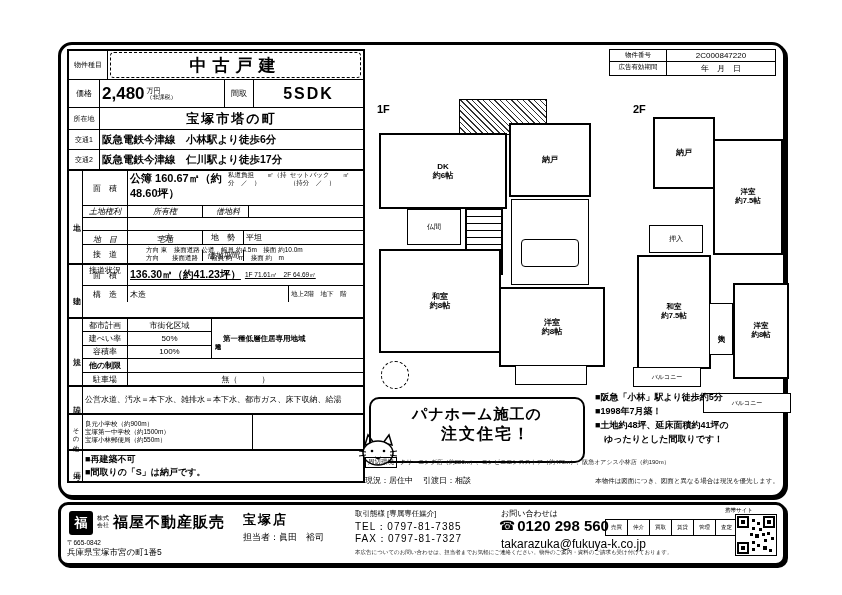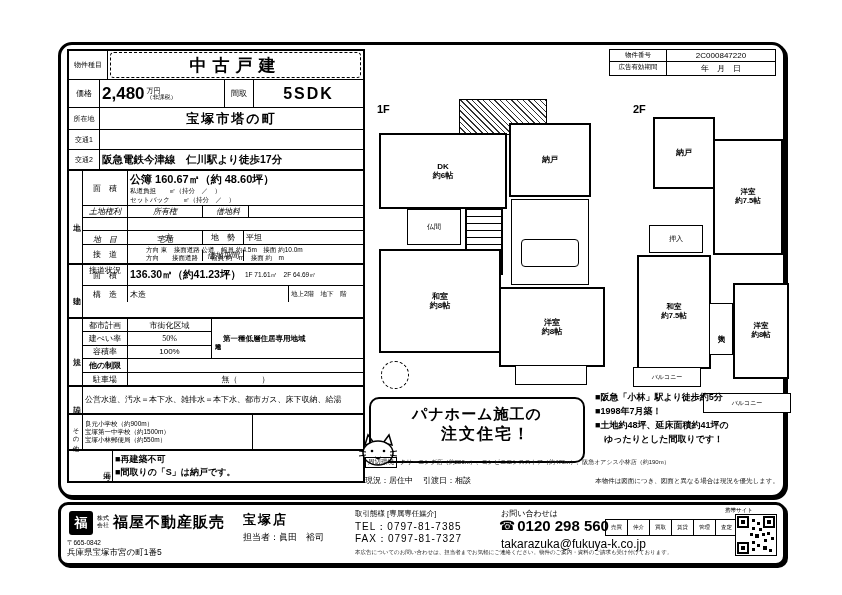--- a/index.html
+++ b/index.html
@@ -110,32 +110,33 @@
         <div class="cell big" style="flex:1;justify-content:center;font-size:16px;letter-spacing:2px;">5SDK</div>
       </div>
 
       <div class="row" style="height:21px;">
         <div class="cell lab" style="width:26px;font-size:7px;">所在地</div>
         <div class="cell big" style="flex:1;justify-content:center;font-size:13px;letter-spacing:2px;">宝塚市塔の町</div>
       </div>
 
       <div class="row" style="height:19px;">
         <div class="cell lab" style="width:26px;font-size:7px;">交通1</div>
+        <div class="cell big" style="flex:1;font-size:10.5px;">阪急電鉄今津線　小林駅より徒歩6分</div>
       </div>
       <div class="row" style="height:19px;border-bottom:2px solid #000;">
         <div class="cell lab" style="width:26px;font-size:7px;">交通2</div>
         <div class="cell big" style="flex:1;font-size:10.5px;">阪急電鉄今津線　仁川駅より徒歩17分</div>
       </div>
 
       <div class="row" style="height:92px;border-bottom:2px solid #000;">
         <div class="vlab">土地</div>
         <div style="flex:1;display:flex;flex-direction:column;min-width:0;">
           <div class="row" style="height:34px;">
             <div class="cell lab" style="width:40px;">面　積</div>
-            <div class="cell" style="flex:1;flex-direction:column;align-items:flex-start;justify-content:center;">
+            <div class="cell" style="flex:1;flex-direction:row;align-items:flex-start;justify-content:center;">
               <span class="big" style="font-size:11px;">公簿 160.67㎡（約 48.60坪）</span>
               <span class="tiny">私道負担　　㎡（持分　／　）</span>
               <span class="tiny">セットバック　　㎡（持分　／　）</span>
             </div>
           </div>
           <div class="row" style="height:24px;">
             <div style="flex:1;display:flex;flex-direction:column;font-style:italic;">
               <div style="flex:1;display:flex;border-bottom:1px solid #000;">
                 <div class="cell lab" style="width:40px;border-right:1px solid #000;">土地権利</div>
                 <div class="cell small" style="width:70px;justify-content:center;">所有権</div>
@@ -164,21 +165,21 @@
             </div>
           </div>
         </div>
       </div>
 
       <div class="row" style="height:52px;border-bottom:2px solid #000;">
         <div class="vlab">建物</div>
         <div style="flex:1;display:flex;flex-direction:column;min-width:0;">
           <div class="row" style="height:20px;">
             <div class="cell lab" style="width:40px;">面　積</div>
-            <div class="cell" style="flex:1;gap:4px;">
+            <div class="cell" style="flex:1;gap:4px;text-decoration:underline;">
               <span class="big" style="font-size:10.5px;">136.30㎡（約41.23坪）</span>
               <span class="tiny">1F 71.61㎡　2F 64.69㎡</span>
             </div>
           </div>
           <div class="row" style="height:16px;">
             <div class="cell lab" style="width:40px;">構　造</div>
             <div class="cell small" style="flex:1;">木造</div>
             <div class="cell tiny" style="width:70px;border-left:1px solid #000;">地上2階　地下　階</div>
           </div>
         </div>
@@ -186,21 +187,21 @@
 
       <div class="row" style="height:66px;border-bottom:2px solid #000;">
         <div class="vlab">法規</div>
         <div style="flex:1;display:flex;flex-direction:column;min-width:0;">
           <div style="display:flex;height:39px;border-bottom:1px solid #000;">
             <div style="width:128px;display:flex;flex-direction:column;border-right:1px solid #000;">
               <div class="row" style="flex:1;">
                 <div class="cell lab" style="width:40px;">都市計画</div>
                 <div class="cell small" style="flex:1;justify-content:center;">市街化区域</div>
               </div>
-              <div class="row" style="flex:1;font-family:Liberation Serif, serif;">
+              <div class="row" style="flex:1;">
                 <div class="cell lab" style="width:40px;">建ぺい率</div>
                 <div class="cell small" style="flex:1;justify-content:center;">50%</div>
               </div>
               <div class="row" style="flex:1;border-bottom:none;">
                 <div class="cell lab" style="width:40px;">容積率</div>
                 <div class="cell small" style="flex:1;justify-content:center;">100%</div>
               </div>
             </div>
             <div style="flex:1;display:flex;align-items:center;">
               <span class="vtext" style="font-size:6px;padding:0 1px;">用途地域</span>
@@ -226,21 +227,21 @@
       <div class="row" style="height:34px;border-bottom:2px solid #000;">
         <div class="vlab" style="font-size:6.5px;">その他</div>
         <div class="cell tiny" style="width:165px;flex-direction:column;align-items:flex-start;justify-content:center;border-right:1px solid #000;">
           <span>良元小学校（約900m）</span>
           <span>宝塚第一中学校（約1500m）</span>
           <span>宝塚小林郵便局（約550m）</span>
         </div>
         <div class="cell" style="flex:1;"></div>
       </div>
 
-      <div class="row" style="height:30px;border-bottom:none;margin-left:30px;">
+      <div class="row" style="height:30px;border-bottom:none;">
         <div class="vlab">備考</div>
         <div class="cell" style="flex:1;flex-direction:column;align-items:flex-start;justify-content:center;font-size:9px;font-weight:bold;line-height:1.4;">
           <span>■再建築不可</span>
           <span>■間取りの「S」は納戸です。</span>
         </div>
       </div>
     </div>
 
     <div class="plan" style="left:308px;top:62px;width:250px;height:296px;">
       <div class="plan-label" style="left:8px;top:-4px;">1F</div>

